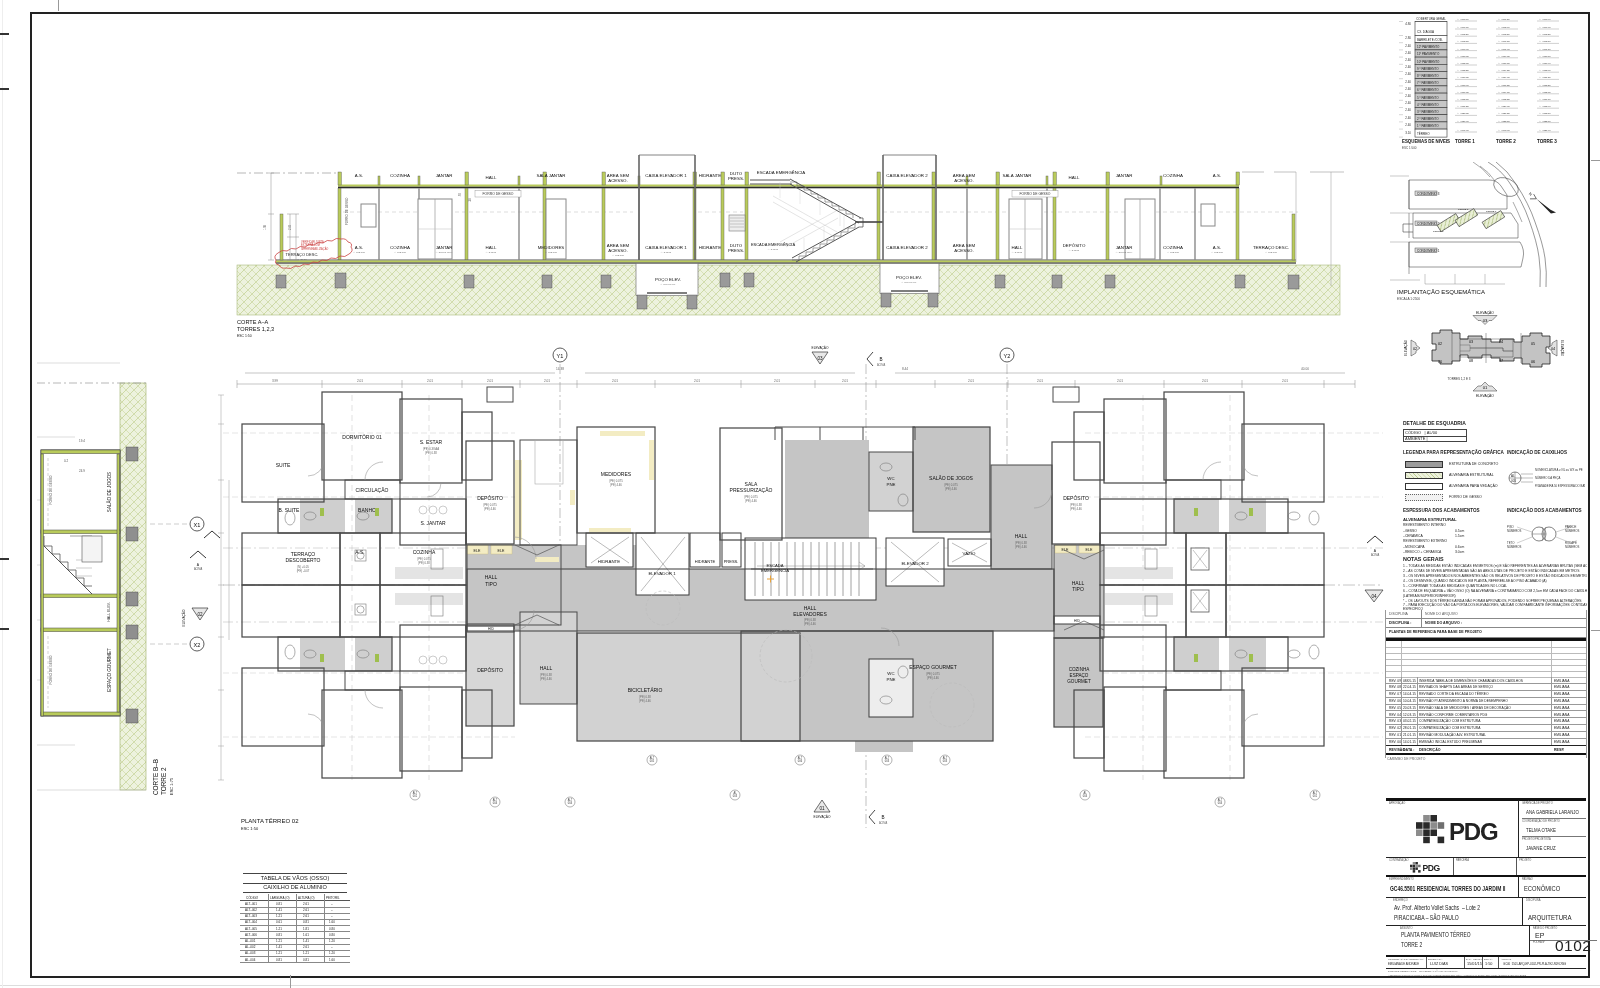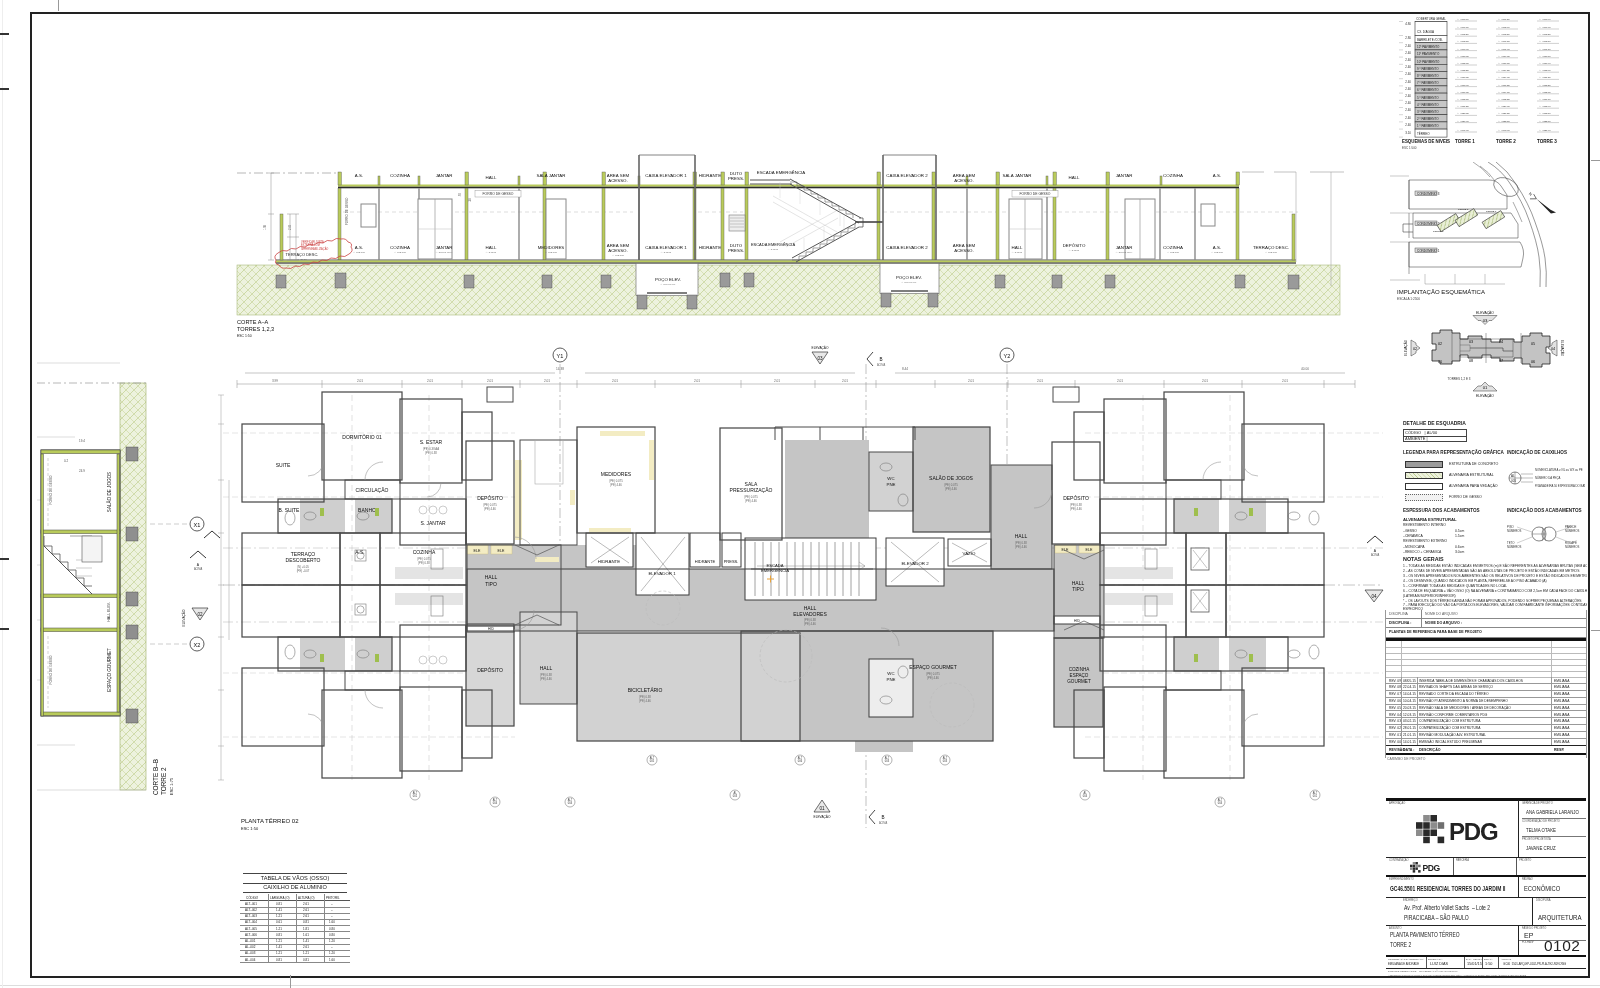--- a/index.html
+++ b/index.html
@@ -1299,31 +1299,31 @@
 
   <div class="abs" style="left:0;top:77px;width:200px;height:20px;">
     <div class="abs" style="left:132px;top:0;width:1.4px;height:20px;background:#222;"></div>
     <div class="t" style="left:3px;top:1px;font-size:2.6px;color:#555;">EMPREENDIMENTO</div>
     <div class="t" style="left:4px;top:7px;font-size:7.4px;font-weight:bold;transform:scaleX(0.67);transform-origin:0 0;">GC46.5501 RESIDENCIAL TORRES DO JARDIM II</div>
     <div class="t" style="left:136px;top:1px;font-size:2.6px;color:#555;">PADRÃO</div>
     <div class="t" style="left:138px;top:7px;font-size:7.4px;transform:scaleX(0.78);transform-origin:0 0;">ECONÔMICO</div>
   </div>
   <div class="abs" style="left:0;top:97px;width:200px;height:0.8px;background:#222;"></div>
 
-  <div class="abs" style="left:14px;top:98px;width:200px;height:27px;">
+  <div class="abs" style="left:4px;top:98px;width:200px;height:27px;">
     <div class="abs" style="left:132px;top:0;width:1.4px;height:27px;background:#222;"></div>
     <div class="t" style="left:3px;top:1px;font-size:2.6px;color:#555;">ENDEREÇO</div>
     <div class="t" style="left:4px;top:6px;font-size:7px;transform:scaleX(0.72);transform-origin:0 0;">Av. Prof. Alberto Vollet Sachs&nbsp;&nbsp;– Lote 2</div>
     <div class="t" style="left:4px;top:16px;font-size:7px;transform:scaleX(0.72);transform-origin:0 0;">PIRACICABA – SÃO PAULO</div>
     <div class="t" style="left:136px;top:1px;font-size:2.6px;color:#555;">DISCIPLINA</div>
     <div class="t" style="left:138px;top:15px;font-size:7.4px;transform:scaleX(0.82);transform-origin:0 0;">ARQUITETURA</div>
   </div>
   <div class="abs" style="left:0;top:125px;width:200px;height:0.8px;background:#222;"></div>
 
-  <div class="abs" style="left:0;top:126px;width:200px;height:29px;text-align:right;">
+  <div class="abs" style="left:11px;top:126px;width:200px;height:29px;text-align:right;">
     <div class="abs" style="left:132px;top:0;width:1.4px;height:29px;background:#222;"></div>
     <div class="t" style="left:3px;top:1px;font-size:2.6px;color:#555;">ASSUNTO</div>
     <div class="t" style="left:4px;top:5px;font-size:7px;transform:scaleX(0.7);transform-origin:0 0;">PLANTA PAVIMENTO TÉRREO</div>
     <div class="t" style="left:4px;top:15px;font-size:7px;transform:scaleX(0.7);transform-origin:0 0;">TORRE 2</div>
     <div class="t" style="left:136px;top:1px;font-size:2.6px;color:#555;">FASE DO PROJETO</div>
     <div class="t" style="left:138px;top:6px;font-size:7px;">EP</div>
     <div class="abs" style="left:133px;top:14px;width:67px;height:0.5px;background:#777;"></div>
     <div class="t" style="left:136px;top:15px;font-size:2.6px;color:#555;">FOLHA Nº</div>
     <div class="t" style="left:158px;top:11px;font-size:15.5px;letter-spacing:0.5px;">0102</div>
   </div>

